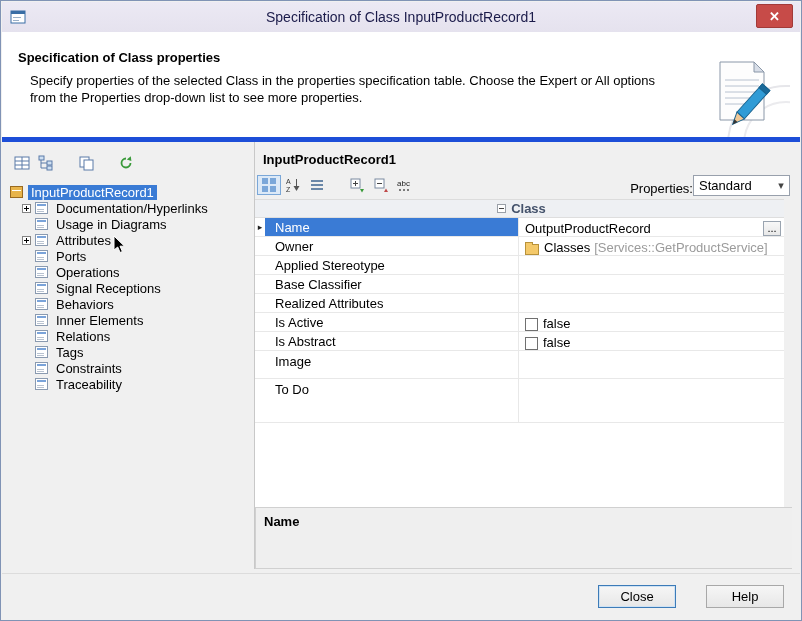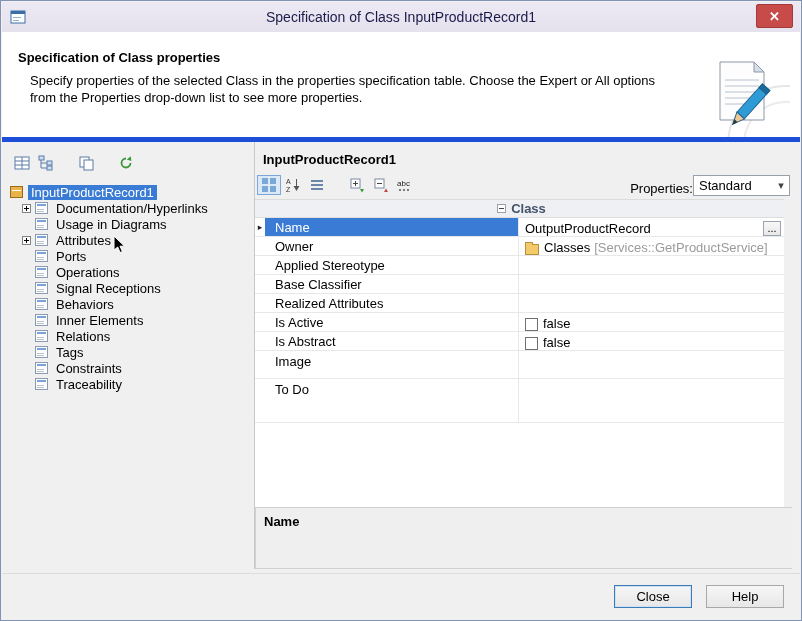--- a/index.html
+++ b/index.html
@@ -121,21 +121,21 @@
     height:62px; background:#efefef; border:1px solid #d0d0d0; border-right:none;
     padding:6px 8px;
   }
   .rp-desc .d-title { font-weight:bold; margin-bottom:3px; }
   .rp-desc .d-text { color:#333; }
 
   
   .footer {
     position:absolute; left:1px; right:1px; bottom:1px; height:46px;
     background:#f0f0f0; border-top:1px solid #dcdcdc;
-    display:flex; align-items:center; justify-content:flex-end; gap:14px; padding-right:16px;
+    display:flex; align-items:center; justify-content:flex-end; gap:30px; padding-right:16px;
   }
   .btn {
     min-width:78px; height:23px; font-size:13px; font-family:"Liberation Sans",sans-serif;
     background:linear-gradient(#f6f6f6,#e7e7e7); border:1px solid #a8a8a8; cursor:pointer;
   }
   .btn.focused { border:1px solid #3c7bb8; box-shadow:0 0 0 1px #cfe2f3 inset; }
 
   .mouse-cursor { position:absolute; left:112px; top:234px; z-index:20; pointer-events:none; }
 </style>
 </head>

